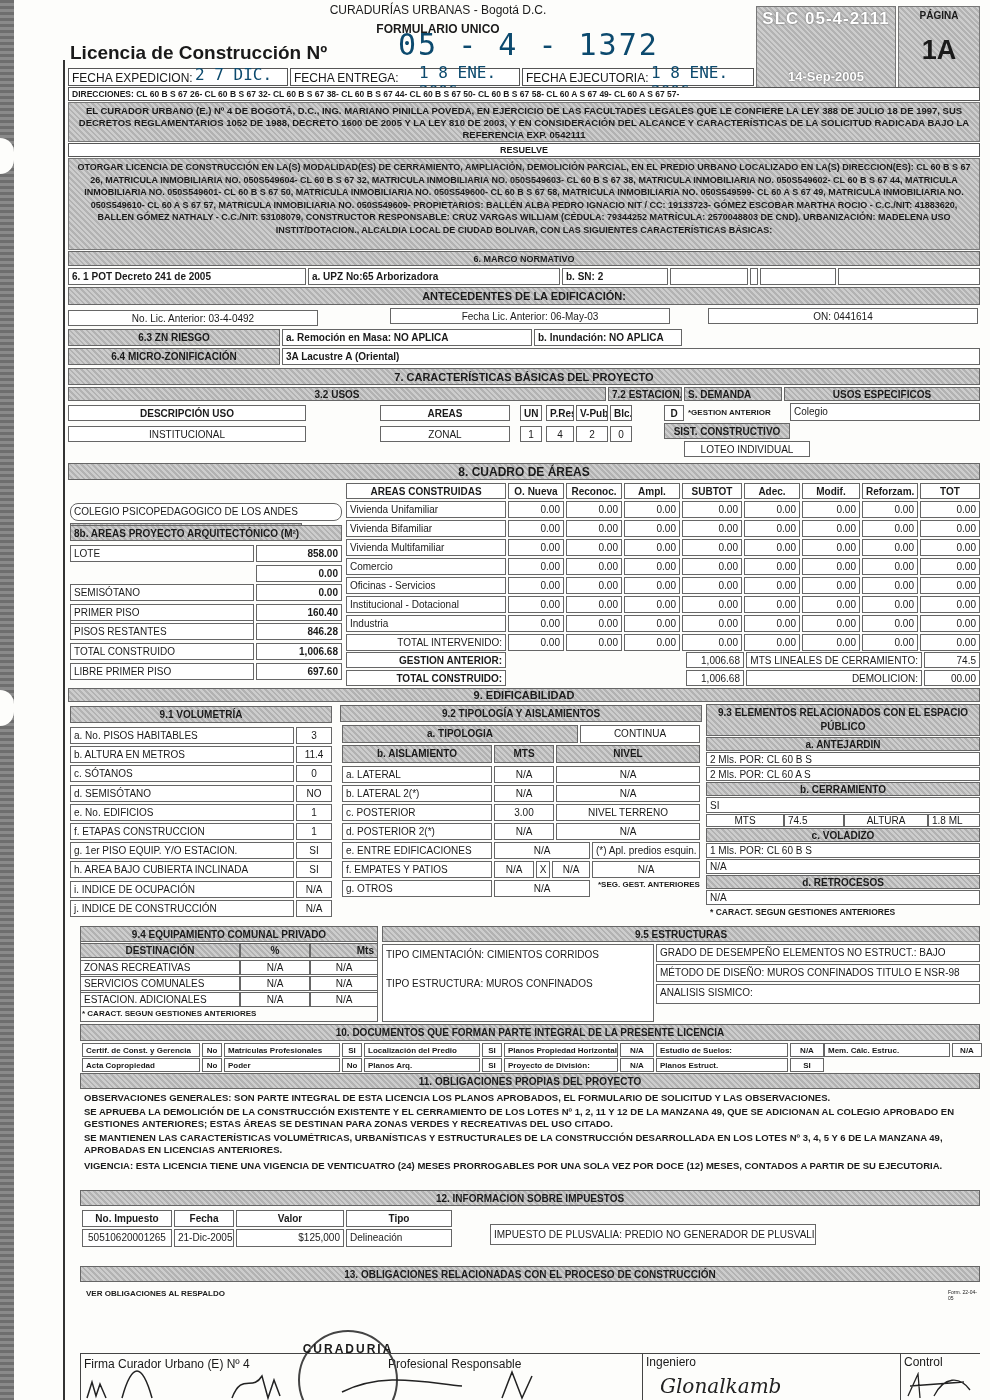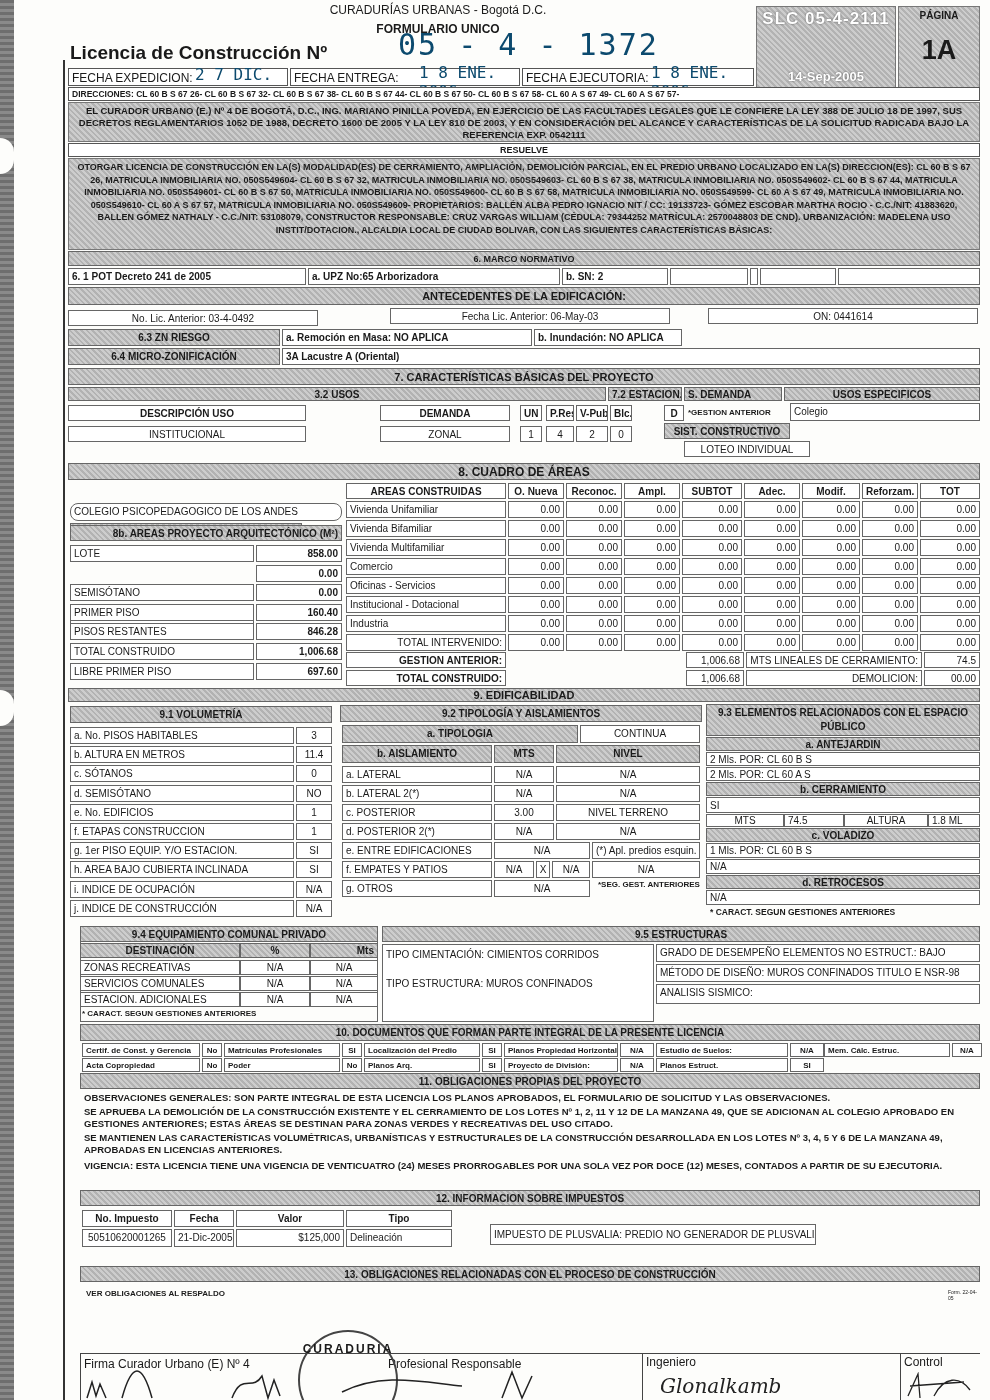--- a/index.html
+++ b/index.html
@@ -90,42 +90,42 @@
   <div class="hd sh t11" style="left:0;top:348px;width:212px;height:17px;">6.4 MICRO-ZONIFICACIÓN</div>
   <div class="cell b t11" style="left:214px;top:348px;width:698px;height:17px;">3A Lacustre A (Oriental)</div>
 
   <div class="hd sh" style="left:0;top:368px;width:912px;height:17px;font-size:11px;">7. CARACTERÍSTICAS BÁSICAS DEL PROYECTO</div>
   <div class="hd sh t9" style="left:0;top:387px;width:538px;height:14px;line-height:11px;">3.2 USOS</div>
   <div class="hd sh t9" style="left:540px;top:387px;width:74px;height:14px;line-height:11px;">7.2 ESTACION.</div>
   <div class="hd sh t9" style="left:616px;top:387px;width:98px;height:14px;line-height:11px;text-align:left;">S. DEMANDA</div>
   <div class="hd sh t9" style="left:716px;top:387px;width:196px;height:14px;line-height:11px;">USOS ESPECIFICOS</div>
 
   <div class="cell c b t9" style="left:0;top:405px;width:238px;height:16px;">DESCRIPCIÓN USO</div>
-  <div class="cell c b t9" style="left:312px;top:405px;width:130px;height:16px;">DEMANDA</div>
+  <div class="cell c b t9" style="left:312px;top:405px;width:130px;height:16px;">AREAS</div>
   <div class="cell c b t9" style="left:452px;top:405px;width:22px;height:16px;">UN</div>
   <div class="cell c b t9" style="left:478px;top:405px;width:28px;height:16px;">P.Res</div>
   <div class="cell c b t9" style="left:508px;top:405px;width:32px;height:16px;">V-Pub</div>
   <div class="cell c b t9" style="left:542px;top:405px;width:22px;height:16px;">Blc.</div>
   <div class="cell c b t9" style="left:596px;top:405px;width:20px;height:16px;">D</div>
   <div class="abs b" style="left:620px;top:408px;font-size:8px;">*GESTION ANTERIOR</div>
   <div class="cell t10" style="left:722px;top:403px;width:190px;height:18px;">Colegio</div>
 
   <div class="cell c t9" style="left:0;top:426px;width:238px;height:16px;">INSTITUCIONAL</div>
   <div class="cell c t9" style="left:312px;top:426px;width:130px;height:16px;">ZONAL</div>
   <div class="cell c t9" style="left:452px;top:426px;width:22px;height:16px;">1</div>
   <div class="cell c t9" style="left:478px;top:426px;width:28px;height:16px;">4</div>
   <div class="cell c t9" style="left:508px;top:426px;width:32px;height:16px;">2</div>
   <div class="cell c t9" style="left:542px;top:426px;width:22px;height:16px;">0</div>
   <div class="hd sh t9" style="left:596px;top:423px;width:126px;height:16px;">SIST. CONSTRUCTIVO</div>
   <div class="cell c t9" style="left:596px;top:441px;width:126px;height:16px;margin-left:20px;">LOTEO INDIVIDUAL</div>
 
   <div class="hd sh" style="left:0;top:463px;width:912px;height:17px;font-size:12px;">8. CUADRO DE ÁREAS</div>
   <div class="hd sh t10" style="left:2px;top:483px;width:232px;height:16px;text-align:left;margin-top:40px;">8a. NOMBRE DEL EDIFICIO O PROYECTO:</div>
   <div class="cell t10" style="left:2px;top:503px;width:272px;height:18px;border-radius:8px;">COLEGIO PSICOPEDAGOGICO DE LOS ANDES</div>
-  <div class="hd sh t10" style="left:2px;top:525px;width:272px;height:16px;text-align:right;">8b. AREAS PROYECTO ARQUITECTÓNICO (M²)</div>
+  <div class="hd sh t10" style="left:2px;top:525px;width:272px;height:16px;text-align:left;">8b. AREAS PROYECTO ARQUITECTÓNICO (M²)</div>
   <div id="areas-list"></div>
 
   <div id="areas-table"></div>
 
   <div class="cell r b t10" style="left:278px;top:652px;width:160px;height:16px;">GESTION ANTERIOR:</div>
   <div class="cell r t9" style="left:618px;top:652px;width:58px;height:16px;">1,006.68</div>
   <div class="cell r t10" style="left:678px;top:652px;width:176px;height:16px;">MTS LINEALES DE CERRAMIENTO:</div>
   <div class="cell r t10" style="left:856px;top:652px;width:56px;height:16px;">74.5</div>
   <div class="cell r b t10" style="left:278px;top:670px;width:160px;height:16px;">TOTAL CONSTRUIDO:</div>
   <div class="cell r t9" style="left:618px;top:670px;width:58px;height:16px;">1,006.68</div>

